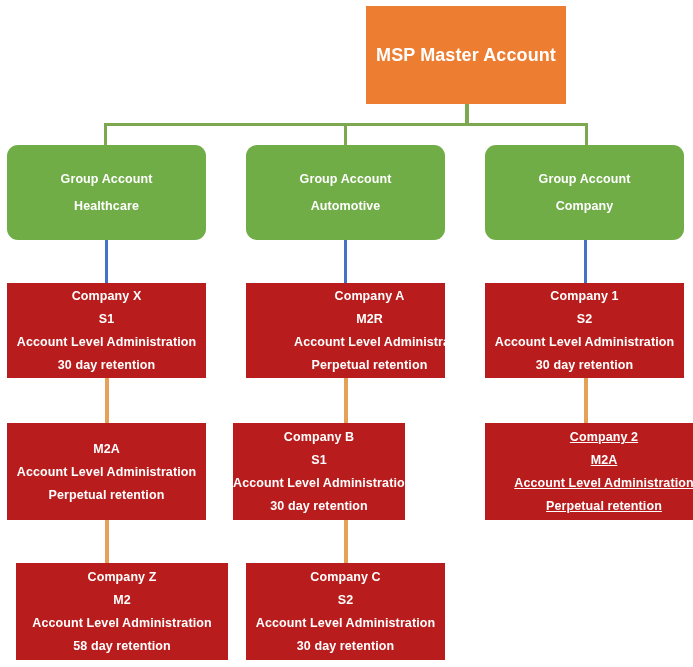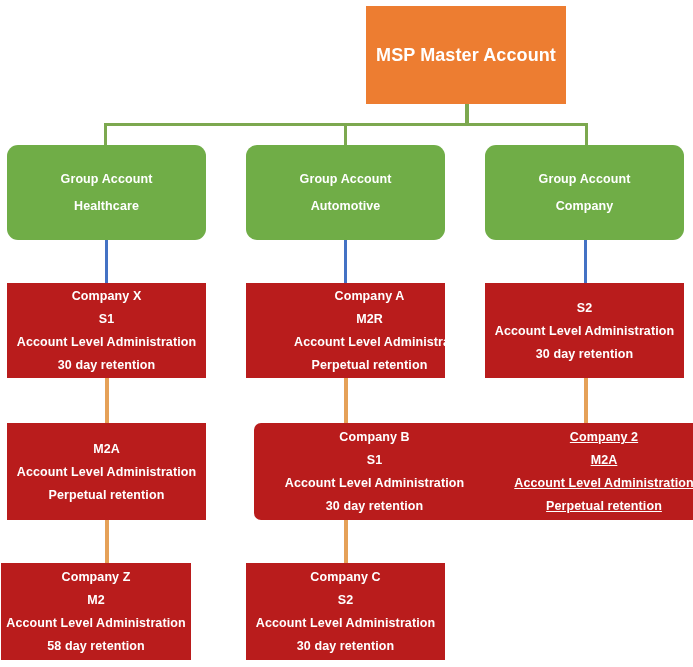--- a/index.html
+++ b/index.html
@@ -120,53 +120,54 @@
   <div class="conn conn-v conn-orange" style="left:105px; top:378px; width:4px; height:45px;"></div>
 
   <div class="node node-company" style="left:7px; top:423px; width:199px; height:97px;">
     <span class="line">M2A</span>
     <span class="line">Account Level Administration</span>
     <span class="line">Perpetual retention</span>
   </div>
 
   <div class="conn conn-v conn-orange" style="left:105px; top:520px; width:4px; height:43px;"></div>
 
-  <div class="node node-company" style="left:1px; top:563px; width:190px; height:97px;">
+  <div class="node node-company" style="left:16px; top:563px; width:212px; height:97px;">
     <span class="line">Company Z</span>
     <span class="line">M2</span>
     <span class="line">Account Level Administration</span>
     <span class="line">58 day retention</span>
   </div>
 
   <div class="node node-company" style="left:246px; top:283px; width:199px; height:95px;padding-left:48px;">
     <span class="line">Company A</span>
     <span class="line">M2R</span>
     <span class="line">Account Level Administration</span>
     <span class="line">Perpetual retention</span>
   </div>
 
   <div class="conn conn-v conn-orange" style="left:344px; top:378px; width:4px; height:45px;"></div>
 
-  <div class="node node-company" style="left:254px; top:423px; width:241px; height:97px;border-radius:7px;">
+  <div class="node node-company" style="left:233px; top:423px; width:172px; height:97px;">
     <span class="line">Company B</span>
     <span class="line">S1</span>
     <span class="line">Account Level Administration</span>
     <span class="line">30 day retention</span>
   </div>
 
   <div class="conn conn-v conn-orange" style="left:344px; top:520px; width:4px; height:43px;"></div>
 
   <div class="node node-company" style="left:246px; top:563px; width:199px; height:97px;">
     <span class="line">Company C</span>
     <span class="line">S2</span>
     <span class="line">Account Level Administration</span>
     <span class="line">30 day retention</span>
   </div>
 
   <div class="node node-company" style="left:485px; top:283px; width:199px; height:95px;">
+    <span class="line">Company 1</span>
     <span class="line">S2</span>
     <span class="line">Account Level Administration</span>
     <span class="line">30 day retention</span>
   </div>
 
   <div class="conn conn-v conn-orange" style="left:584px; top:378px; width:4px; height:45px;"></div>
 
   <div class="node node-company" style="left:485px; top:423px; width:238px; height:97px;text-decoration:underline;">
     <span class="line">Company 2</span>
     <span class="line">M2A</span>

